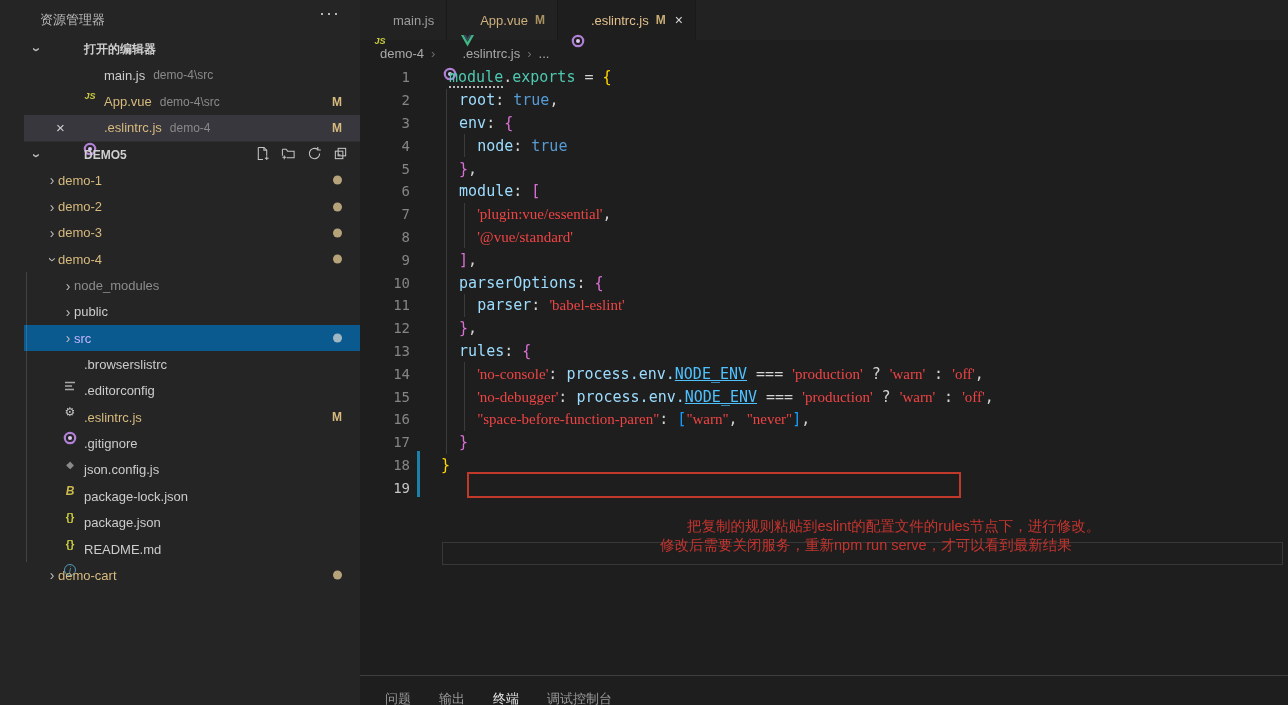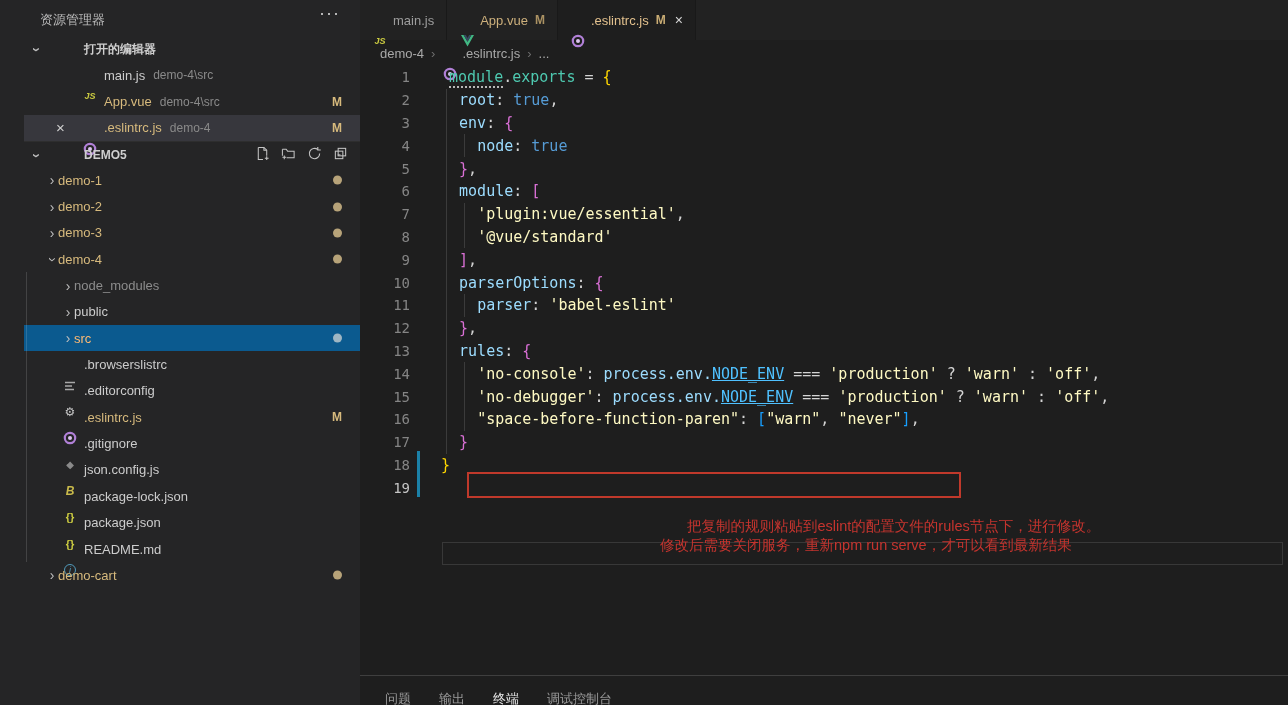--- a/index.html
+++ b/index.html
@@ -64,21 +64,21 @@
   #breadcrumb .fic { margin-right:4px; }
 
   
   #code { position:absolute; left:0; top:66px; width:928px; height:609px;
     font-family:"DejaVu Sans Mono","Liberation Mono",monospace; font-size:15px; }
   .code-line { position:absolute; left:0; width:928px; height:22.8px; display:flex; align-items:center; white-space:pre; }
   .gut { flex:0 0 81px; text-align:right; padding-right:31px; color:#858585; font-size:14px; }
   .code-line.cur .gut { color:#c6c6c6; }
   .ctext { position:relative; }
   .c-teal { color:#4ec9b0; } .c-prop { color:#9cdcfe; } .c-kw { color:#569cd6; }
-  .c-str { color:#fef9c3; } .c-pun { color:#d4d4d4; }
+  .c-str { color:#ef4444;font-family:Liberation Serif, serif; } .c-pun { color:#d4d4d4; }
   .c-b1 { color:#ffd700; } .c-b2 { color:#da70d6; } .c-b3 { color:#179fff; }
   .c-const { color:#4fc1ff; text-decoration:underline; }
   .u-dots { border-bottom:2px dotted #b8b8b8;margin-left:8px; }
   .iguide { position:absolute; top:0; width:1px; height:22.8px; background:#3b3b3b; }
   #mod-bar { position:absolute; left:57px; top:385px; width:3px; height:46px; background:#1b81a8; }
   #cur-line-box { position:absolute; left:82px; top:476px; width:841px; height:23px; border:1px solid #383838; }
   #red-box { position:absolute; left:107px; top:406px; width:494px; height:26px; border:2px solid #c0392b; }
   #annotation { position:absolute; left:300px; top:451px; color:#c5342e; font-size:14.5px; line-height:18.5px;
     font-family:"Liberation Sans","DejaVu Sans",sans-serif; }
   #annotation .a1 { padding-left:27px; }
@@ -186,21 +186,21 @@
         <div class="row" style="padding-left: 38px;">
           <span class="chev">›</span>
           <span class="label t-ign">node_modules</span>
         </div>
         <div class="row" style="padding-left: 38px;">
           <span class="chev">›</span>
           <span class="label">public</span>
         </div>
         <div class="row sel-blue" style="padding-left: 38px;">
           <span class="chev">›</span>
-          <span class="label" style="color: #fdba74;">src</span>
+          <span class="label" style="color: #c4b5fd;">src</span>
           <span class="badge dot blue"></span>
         </div>
         <div class="row" style="padding-left: 38px;">
           <span class="fic">
             <svg width="12" height="12" viewBox="0 0 12 12">
               <g stroke="#a8a8a8" stroke-width="1.4">
                 <path d="M1 2.5h10M1 6h7M1 9.5h9"></path>
               </g>
             </svg>
           </span>

